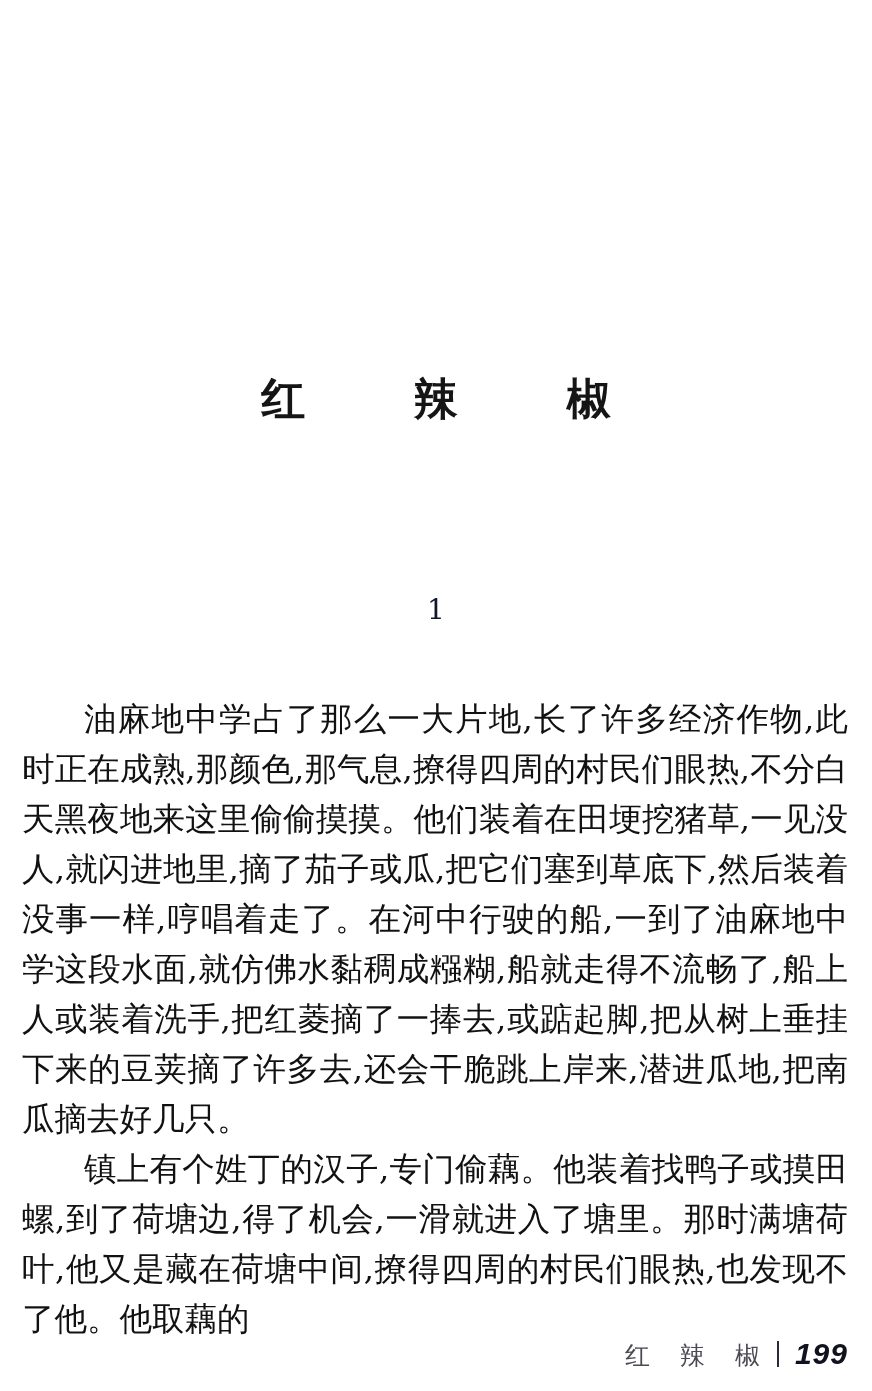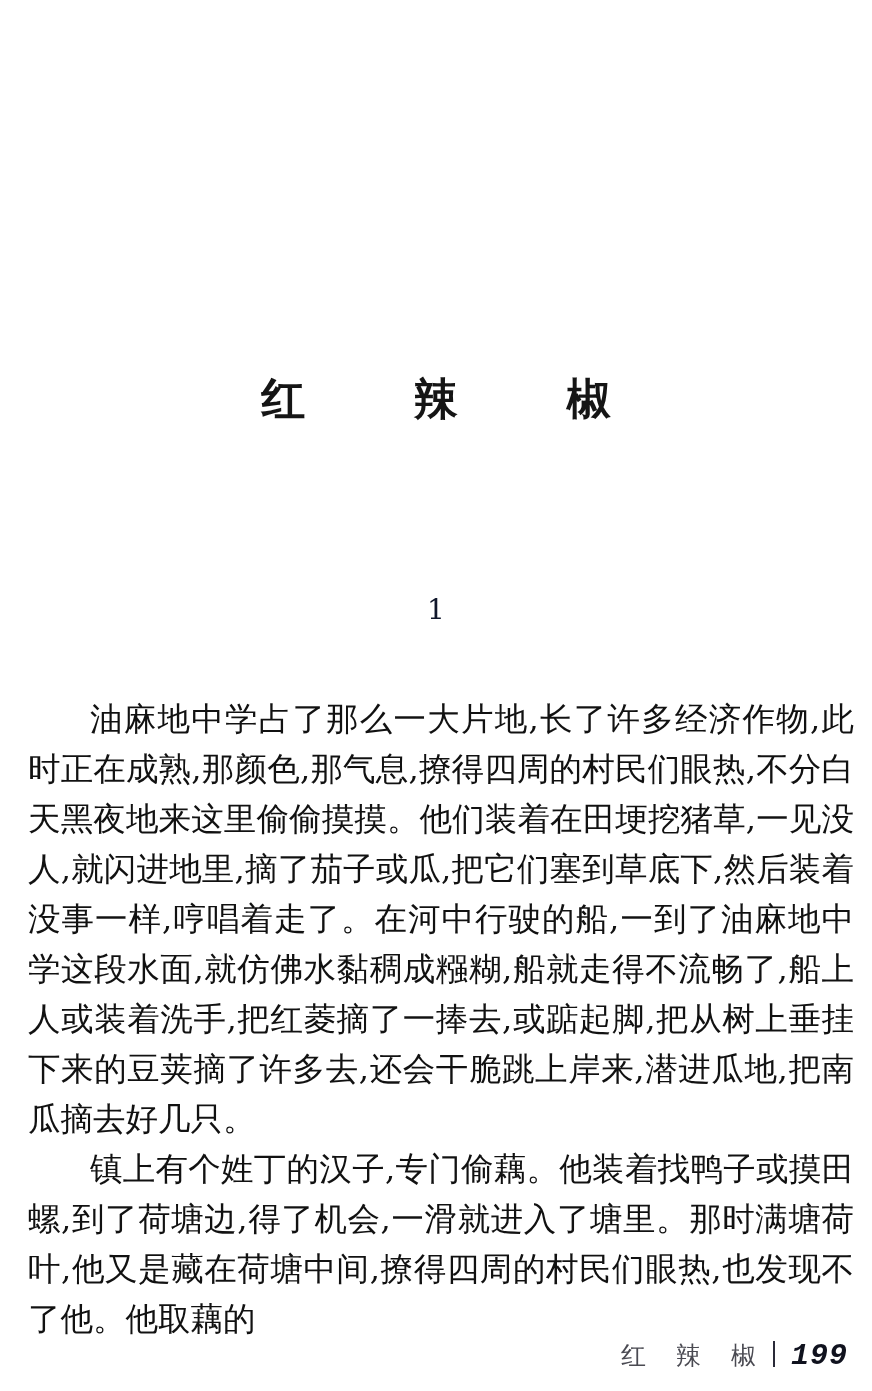--- a/index.html
+++ b/index.html
@@ -44,21 +44,21 @@
     font-family: "DejaVu Serif", "Liberation Serif", serif;
     font-size: 28px;
     line-height: 36px;
     color: #10172b;
   }
 
   
   .body-block {
     position: absolute;
     top: 694px;
-    left: 28px;
+    left: 22px;
     width: 826px;
   }
 
   .para {
     margin: 0;
     font-family: "DejaVu Serif", "Liberation Serif", serif;
     font-size: 32.5px;
     line-height: 50px;
     color: #111111;
     text-align: justify;
@@ -92,21 +92,21 @@
     display: inline-block;
     width: 2px;
     height: 26px;
     background: #2a2a38;
     margin: 0 16px 0 6px;
     position: relative;
     top: 3px;
   }
 
   .footer-pageno {
-    font-family: Liberation Mono, monospace;
+    font-family: Liberation Sans, sans-serif;
     font-style: italic;
     font-weight: 700;
     font-size: 30px;
     line-height: 34px;
     color: #10121e;
     letter-spacing: 1px;
   }
 </style>
 </head>
 <body>

